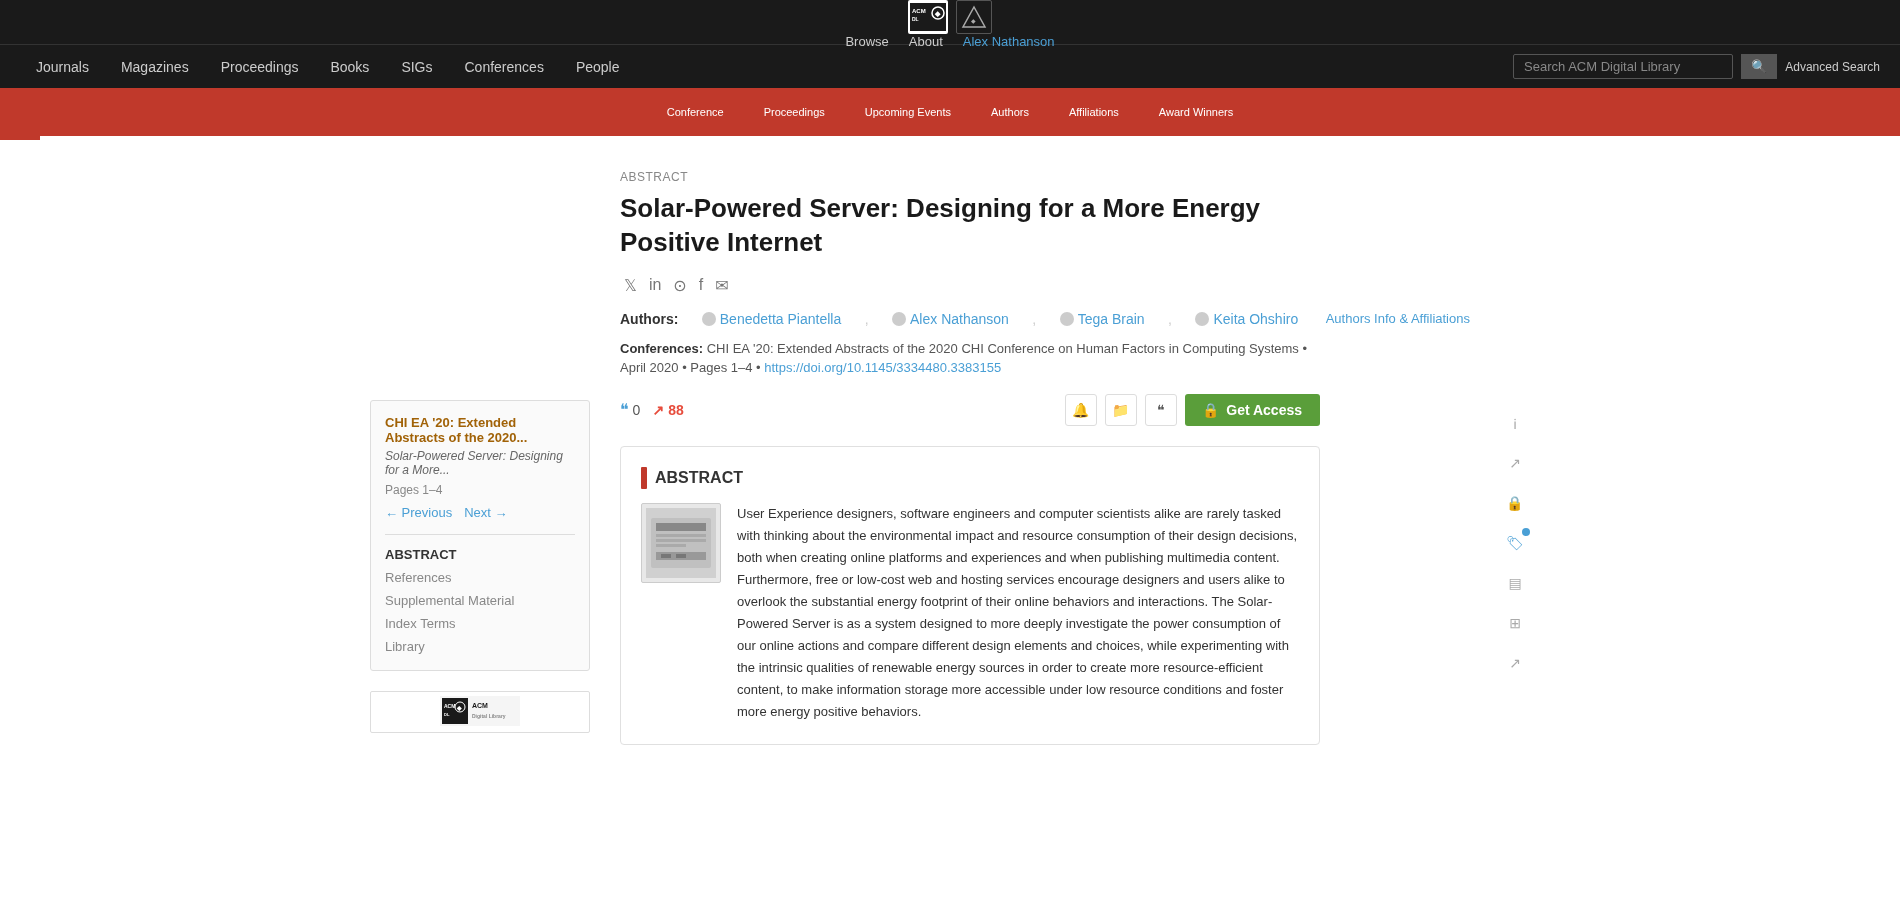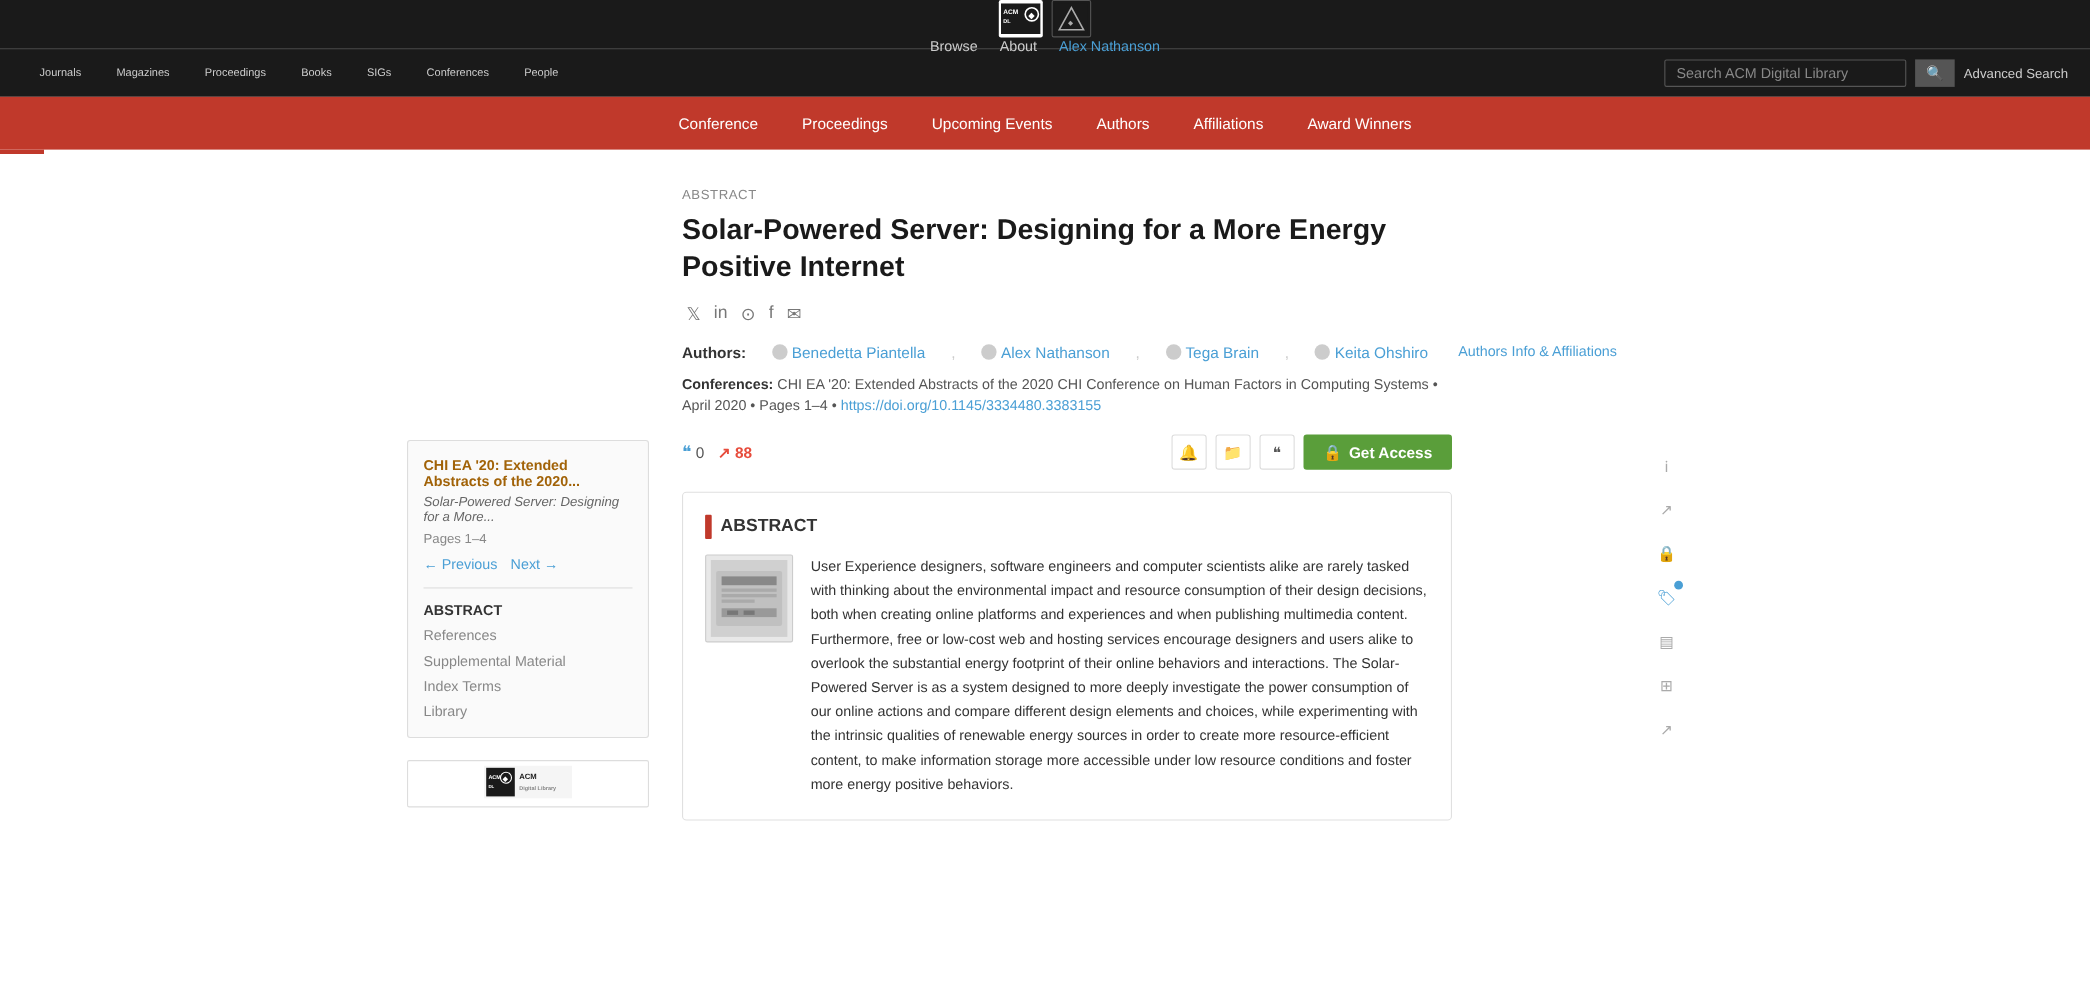--- a/index.html
+++ b/index.html
@@ -72,21 +72,21 @@
       justify-content: space-between;
     }
     .main-nav-items {
       display: flex;
       align-items: center;
       gap: 0;
     }
     .main-nav-items a {
       color: #ccc;
       text-decoration: none;
-      font-size: 10px;
+      font-size: 14px;
       padding: 12px 16px;
       display: block;
     }
     .main-nav-search {
       display: flex;
       align-items: center;
       gap: 8px;
     }
     .search-input {
       background: transparent;
@@ -119,21 +119,21 @@
       display: flex;
       align-items: center;
       justify-content: center;
       padding: 0;
       height: 48px;
       gap: 0;
     }
     .sub-nav a {
       color: #fff;
       text-decoration: none;
-      font-size: 14px;
+      font-size: 11px;
       padding: 14px 20px;
       display: block;
       text-align: center;
     }
 
     
     .accent-bar {
       height: 4px;
       background: #c0392b;
       width: 40px;

